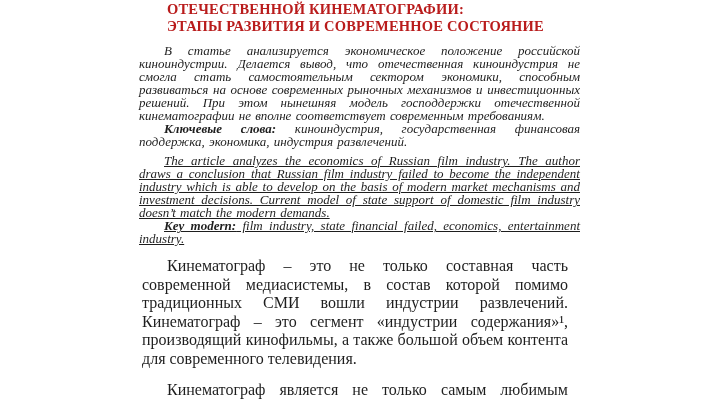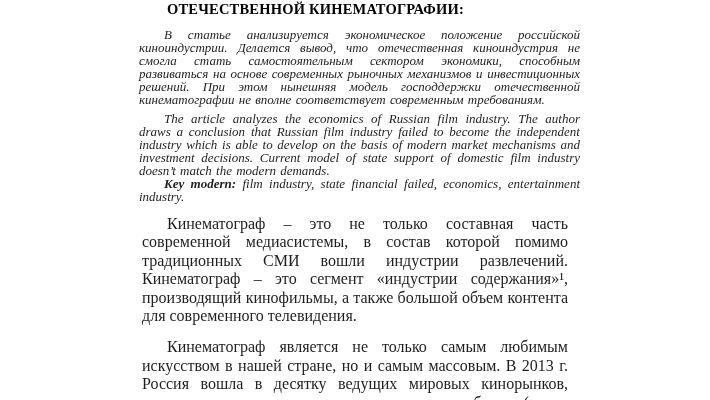--- a/index.html
+++ b/index.html
@@ -21,33 +21,33 @@
     left: 130px;
     top: 1px;
     width: 450px;
   }
   .title {
     margin: 0 0 0 37px;
     font-size: 14.5px;
     line-height: 16.5px;
     font-weight: bold;
     letter-spacing: 0.2px;
-    color: #000000;
+    color: #b91c1c;
   }
   .title-line { display: block; }
   .abstract {
     font-style: italic;
     font-size: 13px;
     line-height: 13px;
     text-align: justify;
     word-spacing: 1px;
     margin-left: 9px;
   }
   .abstract-ru { margin-top: 10px; }
-  .abstract-en { margin-top: 6px; }
+  .abstract-en { margin-top: 6px; text-decoration: underline; }
   .abstract p {
     margin: 0;
     text-indent: 25px;
   }
   .kw-label { font-weight: bold; }
   .body-text {
     margin-top: 12px;
     font-size: 16px;
     line-height: 18.6px;
     text-align: justify;
@@ -58,24 +58,28 @@
   }
 </style>
 </head>
 <body>
 
 <div class="page">
   <div class="content">
 
     <h1 class="title">
       <span class="title-line">ОТЕЧЕСТВЕННОЙ КИНЕМАТОГРАФИИ:</span>
+      <span class="title-line">ЭТАПЫ РАЗВИТИЯ И СОВРЕМЕННОЕ СОСТОЯНИЕ</span>
     </h1>
 
     <div class="abstract abstract-ru">
       <p>В статье анализируется экономическое положение российской киноиндустрии. Делается вывод, что отечественная киноиндустрия не смогла стать самостоятельным сектором экономики, способным развиваться на основе современных рыночных механизмов и инвестиционных решений. При этом нынешняя модель господдержки отечественной кинематографии не вполне соответствует современным требованиям.</p>
+      <p>
+        <span class="kw-label">Ключевые слова:</span><span> киноиндустрия, государственная финансовая поддержка, экономика, индустрия развлечений.</span>
+      </p>
     </div>
 
     <div class="abstract abstract-en">
       <p>The article analyzes the economics of Russian film industry. The author draws a conclusion that Russian film industry failed to become the independent industry which is able to develop on the basis of modern market mechanisms and investment decisions. Current model of state support of domestic film industry doesn’t match the modern demands.</p>
       <p>
         <span class="kw-label">Key modern:</span><span> film industry, state financial failed, economics, entertainment industry.</span>
       </p>
     </div>
 
     <div class="body-text">

